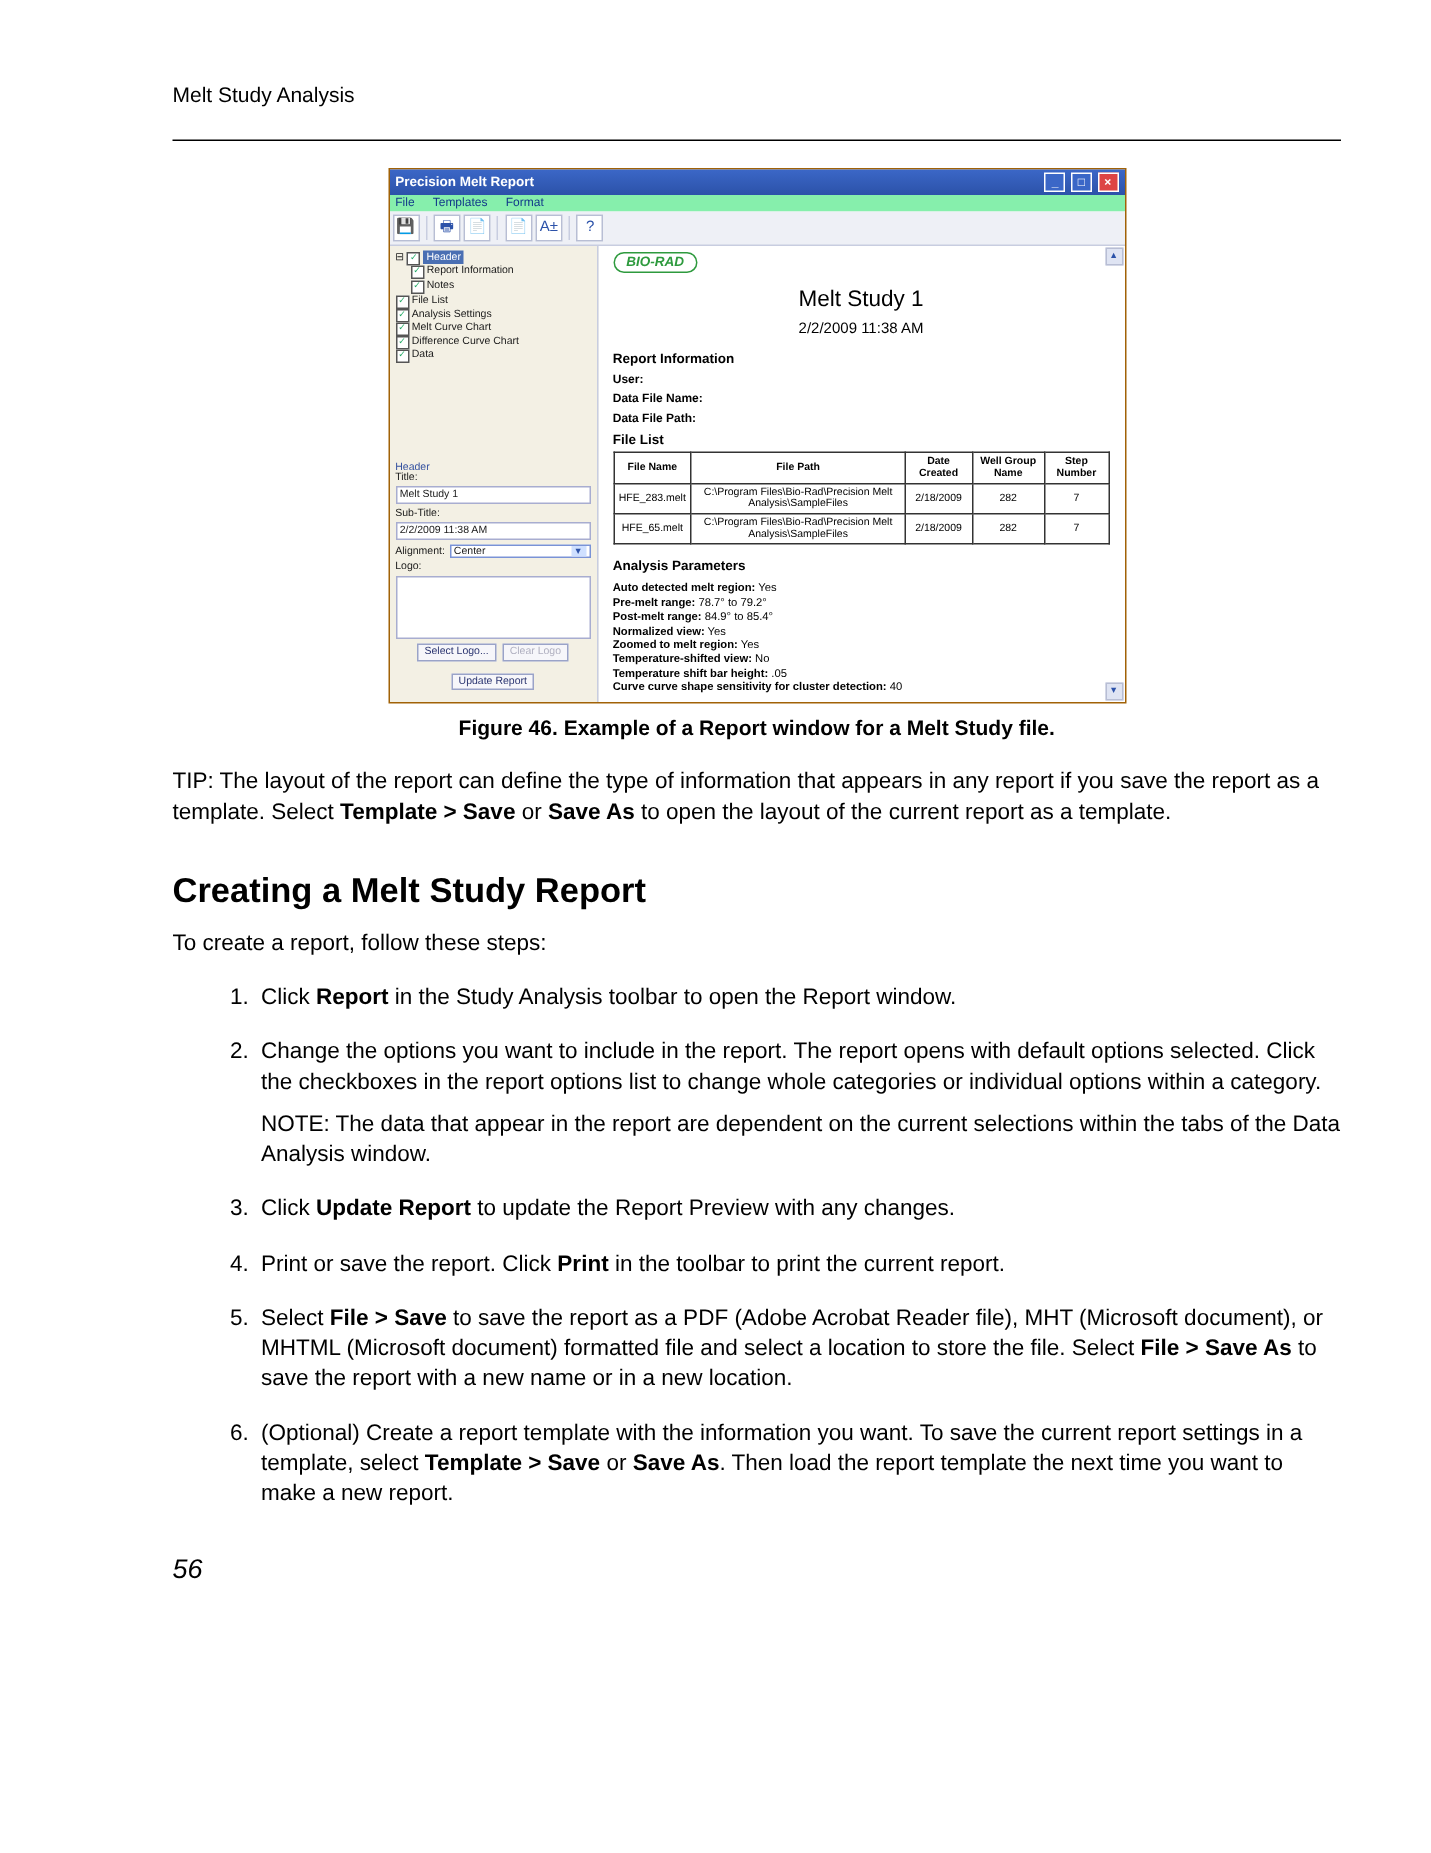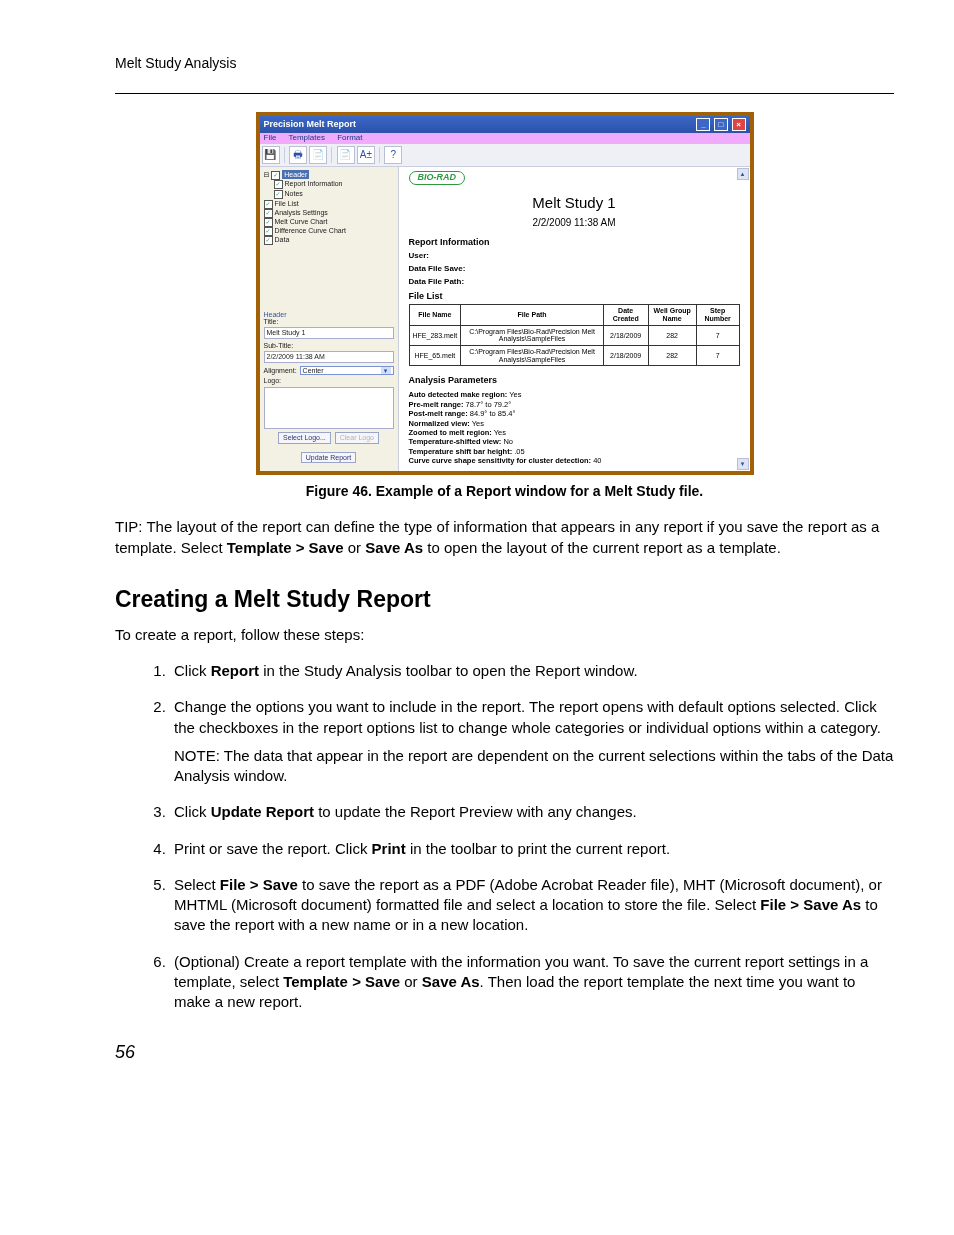--- a/index.html
+++ b/index.html
@@ -19,21 +19,21 @@
   hr.top {
     border: none;
     border-top: 1px solid #000;
     margin: 0 0 18px 0;
   }
 
   
   .app-window {
     width: 490px;
     margin: 10px auto 8px auto;
-    border: 4px solid #a16207;
+    border: 1px solid #a16207;
     font-size: 8px;
     line-height: 1.1;
   }
   .titlebar {
     background: linear-gradient(#3b67c7, #2c52a9);
     color: #fff;
     padding: 2px 4px;
     display: flex;
     align-items: center;
     justify-content: space-between;
@@ -46,21 +46,21 @@
     height: 11px;
     text-align: center;
     font-size: 8px;
     line-height: 11px;
     margin-left: 1px;
   }
   .titlebar .min { background:#3b67c7; border:1px solid #fff; color:#fff;}
   .titlebar .max { background:#3b67c7; border:1px solid #fff; color:#fff;}
   .titlebar .close { background:#d44; border:1px solid #fff; color:#fff;}
   .menubar {
-    background:#f0abfc;
+    background:#86efac;
     color:#123a8a;
     padding:1px 4px;
     font-size:8px;
   }
   .menubar span { margin-right:10px; }
   .toolbar-row {
     background:#eef0f6;
     border-bottom:1px solid #c8cde0;
     padding:2px 2px;
   }
@@ -280,21 +280,21 @@
       </div>
 
       <div class="preview">
         <div class="scroll-up">▴</div>
         <div class="logo-pill">BIO-RAD</div>
         <div class="rpt-title">Melt Study 1</div>
         <div class="rpt-date">2/2/2009 11:38 AM</div>
 
         <div class="rpt-h">Report Information</div>
         <div class="rpt-line"><b>User:</b></div>
-        <div class="rpt-line"><b>Data File Save:</b></div>
+        <div class="rpt-line"><b>Data File Name:</b></div>
         <div class="rpt-line"><b>Data File Path:</b></div>
 
         <div class="rpt-h" style="margin-top:6px;">File List</div>
         <table class="file-table">
           <tbody>
               <tr>
             <th>File Name</th>
             <th>File Path</th>
             <th>Date Created</th>
             <th>Well Group Name</th>
@@ -312,21 +312,21 @@
             <td>C:\Program Files\Bio-Rad\Precision Melt Analysis\SampleFiles</td>
             <td>2/18/2009</td>
             <td>282</td>
             <td>7</td>
           </tr>
         </tbody>
           </table>
 
         <div class="rpt-h">Analysis Parameters</div>
         <div class="ap-list">
-          <div><b>Auto detected make region:</b><span> Yes</span></div>
+          <div><b>Auto detected melt region:</b><span> Yes</span></div>
           <div><b>Pre-melt range:</b><span> 78.7° to 79.2°</span></div>
           <div><b>Post-melt range:</b><span> 84.9° to 85.4°</span></div>
           <div><b>Normalized view:</b><span> Yes</span></div>
           <div><b>Zoomed to melt region:</b><span> Yes</span></div>
           <div><b>Temperature-shifted view:</b><span> No</span></div>
           <div><b>Temperature shift bar height:</b><span> .05</span></div>
           <div><b>Curve curve shape sensitivity for cluster detection:</b><span> 40</span></div>
         </div>
         <div class="scroll-down">▾</div>
       </div>

